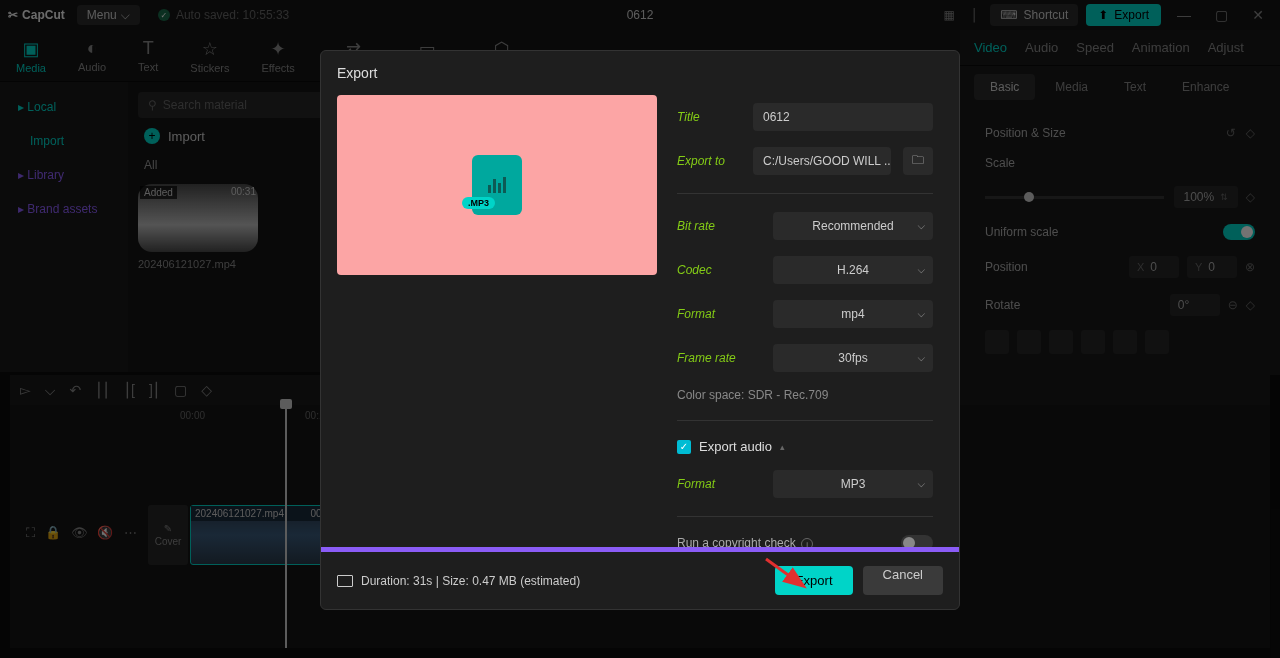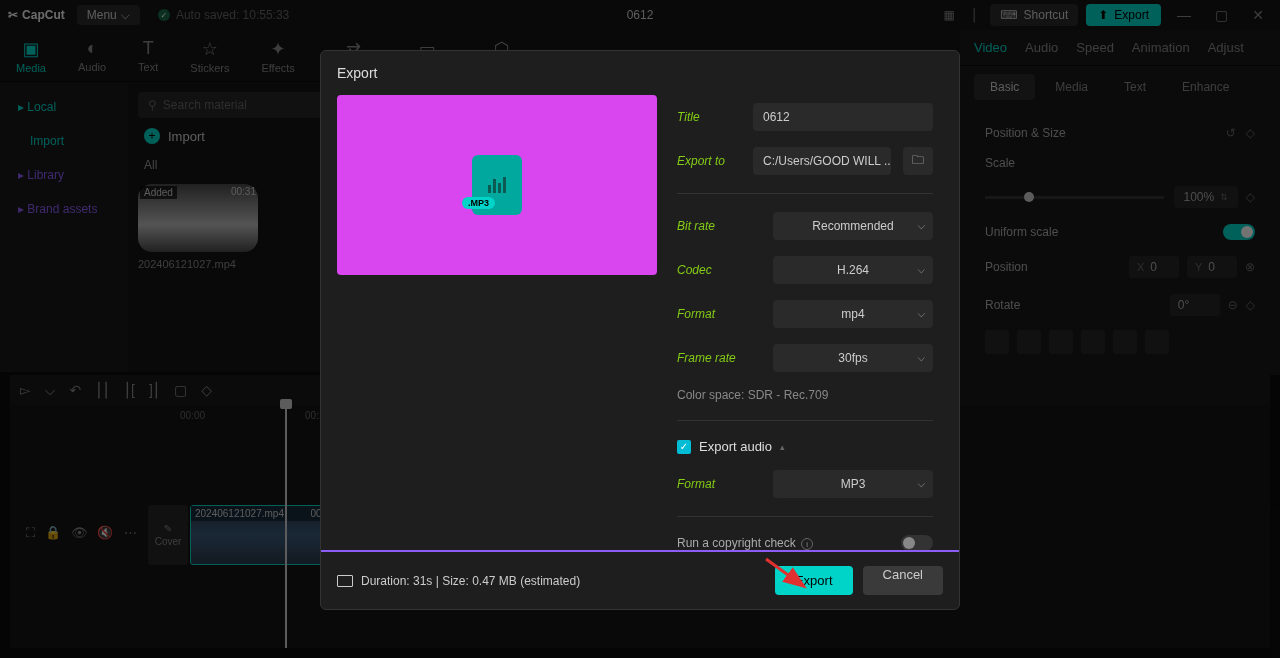--- a/index.html
+++ b/index.html
@@ -76,21 +76,21 @@
 .clip-label { position: absolute; top: 0; left: 0; right: 0; background: #1a2a3a; color: #ccc; font-size: 10px; padding: 2px 4px; display: flex; justify-content: space-between; }
 .cover-box { position: absolute; left: 138px; top: 80px; width: 40px; height: 60px; background: #262626; border-radius: 3px; display: flex; flex-direction: column; align-items: center; justify-content: center; color: #888; font-size: 10px; gap: 2px; }
 .playhead { position: absolute; left: 275px; top: -20px; bottom: 0; width: 2px; background: #ccc; }
 .playhead::before { content: ''; position: absolute; top: -6px; left: -5px; width: 12px; height: 10px; background: #ccc; border-radius: 2px; }
 
 
 .overlay { position: absolute; inset: 0; background: rgba(0,0,0,0.55); z-index: 10; }
 .modal { position: absolute; left: 320px; top: 50px; width: 640px; height: 560px; background: #1e1e1e; border: 1px solid #333; border-radius: 6px; z-index: 20; display: flex; flex-direction: column; }
 .modal-header { padding: 14px 16px; font-size: 14px; color: #ddd; }
 .modal-body { flex: 1; display: flex; padding: 0 16px; gap: 20px; overflow: hidden; }
-.preview-box { width: 320px; height: 180px; background: #d946ef; border-radius: 4px; display: flex; align-items: center; justify-content: center; flex-shrink: 0; }
+.preview-box { width: 320px; height: 180px; background: #fca5a5; border-radius: 4px; display: flex; align-items: center; justify-content: center; flex-shrink: 0; }
 .mp3-icon { width: 50px; height: 60px; background: #00a89e; border-radius: 6px; position: relative; display: flex; flex-direction: column; align-items: center; justify-content: center; }
 .mp3-bars { display: flex; gap: 2px; align-items: flex-end; height: 16px; }
 .mp3-bar { width: 3px; background: #0d5a54; }
 .mp3-badge { position: absolute; bottom: 6px; left: -10px; background: #00d4c8; color: #000; font-size: 9px; font-weight: 600; padding: 1px 6px; border-radius: 8px; }
 
 .form-col { flex: 1; overflow-y: auto; padding-right: 10px; position: relative; }
 .form-col::-webkit-scrollbar { width: 6px; }
 .form-col::-webkit-scrollbar-thumb { background: #444; border-radius: 3px; }
 .form-row { display: flex; align-items: center; justify-content: space-between; padding: 8px 0; font-size: 12px; color: #aaa; }
 .form-label { color: #84cc16; font-style: italic; }
@@ -101,21 +101,21 @@
 .path-input { flex: 1; background: #2a2a2a; color: #ccc; padding: 7px 10px; border-radius: 4px; font-size: 12px; overflow: hidden; white-space: nowrap; }
 .folder-btn { background: #2a2a2a; width: 30px; border-radius: 4px; display: flex; align-items: center; justify-content: center; color: #ccc; }
 .divider { height: 1px; background: #333; margin: 10px 0; }
 .color-info { font-size: 12px; color: #888; padding: 8px 0; }
 .section-head { display: flex; align-items: center; gap: 8px; padding: 8px 0; font-size: 13px; color: #ddd; }
 .check-box { width: 14px; height: 14px; background: #00bcd4; border-radius: 2px; display: inline-flex; align-items: center; justify-content: center; color: #fff; font-size: 10px; }
 .toggle-off { width: 32px; height: 16px; background: #333; border-radius: 8px; position: relative; }
 .toggle-off::after { content: ''; position: absolute; left: 2px; top: 2px; width: 12px; height: 12px; background: #888; border-radius: 50%; }
 .info-icon { width: 12px; height: 12px; border: 1px solid #666; border-radius: 50%; display: inline-flex; align-items: center; justify-content: center; font-size: 8px; color: #888; margin-left: 2px; }
 
-.modal-footer { padding: 14px 16px; display: flex; align-items: center; justify-content: space-between; border-top: 2px solid #8b5cf6; }
+.modal-footer { padding: 14px 16px; display: flex; align-items: center; justify-content: space-between; border-top: 5px solid #8b5cf6; }
 .duration-info { display: flex; align-items: center; gap: 8px; color: #ccc; font-size: 12px; }
 .film-icon { width: 16px; height: 12px; border: 1px solid #ccc; border-radius: 1px; position: relative; }
 .btn-group { display: flex; gap: 10px; }
 .btn-primary { background: #00d4c8; color: #000; padding: 7px 20px; border-radius: 4px; font-size: 13px; font-weight: 500; }
 .btn-secondary { background: #3a3a3a; color: #ccc; padding: 1px 20px; border-radius: 4px; font-size: 13px; }
 
 .arrow-annotation { position: absolute; left: 762px; top: 555px; z-index: 30; pointer-events: none; }
 </style>
 </head>
 <body>

